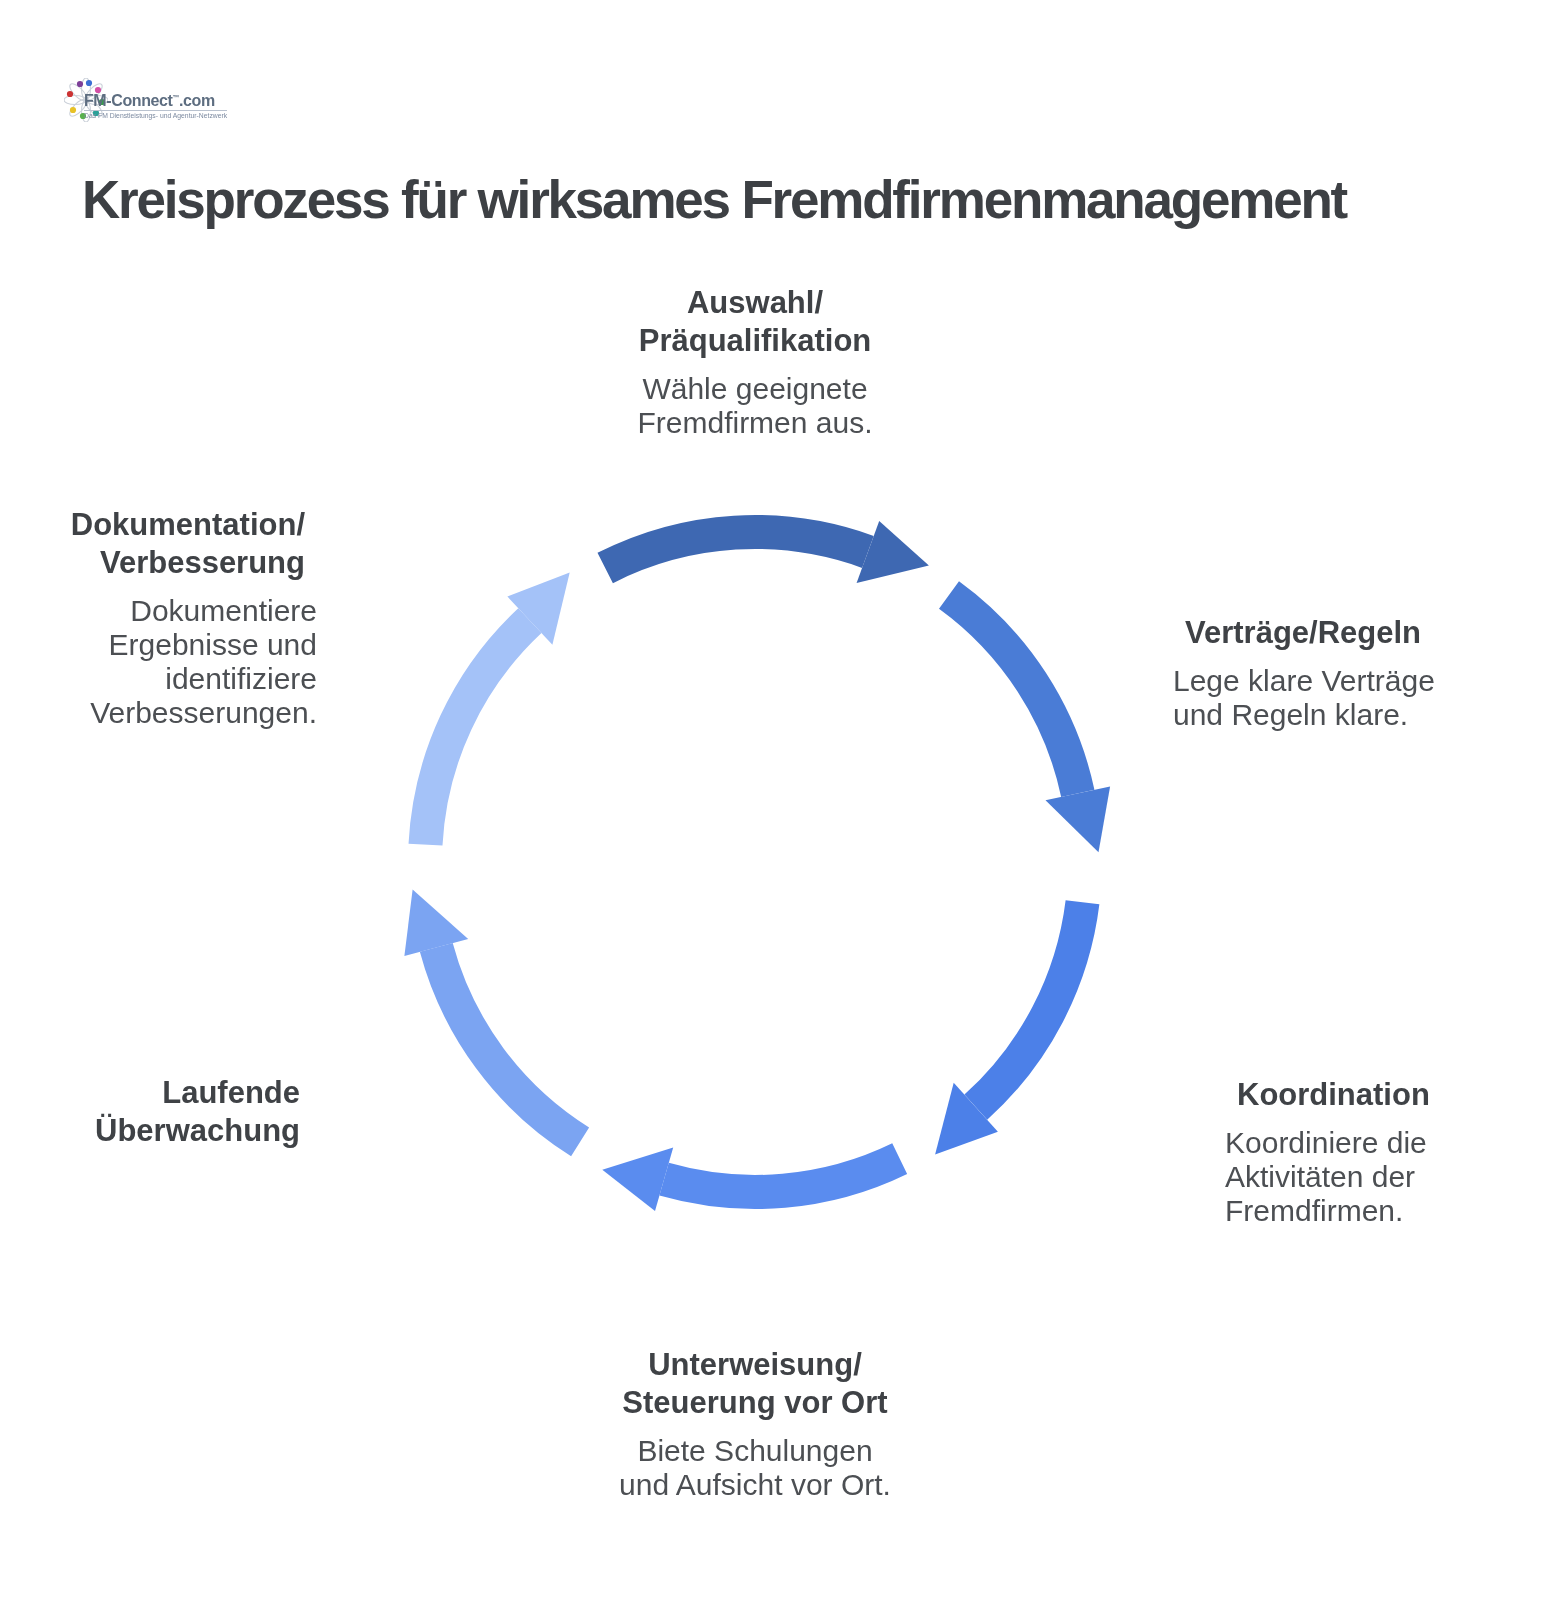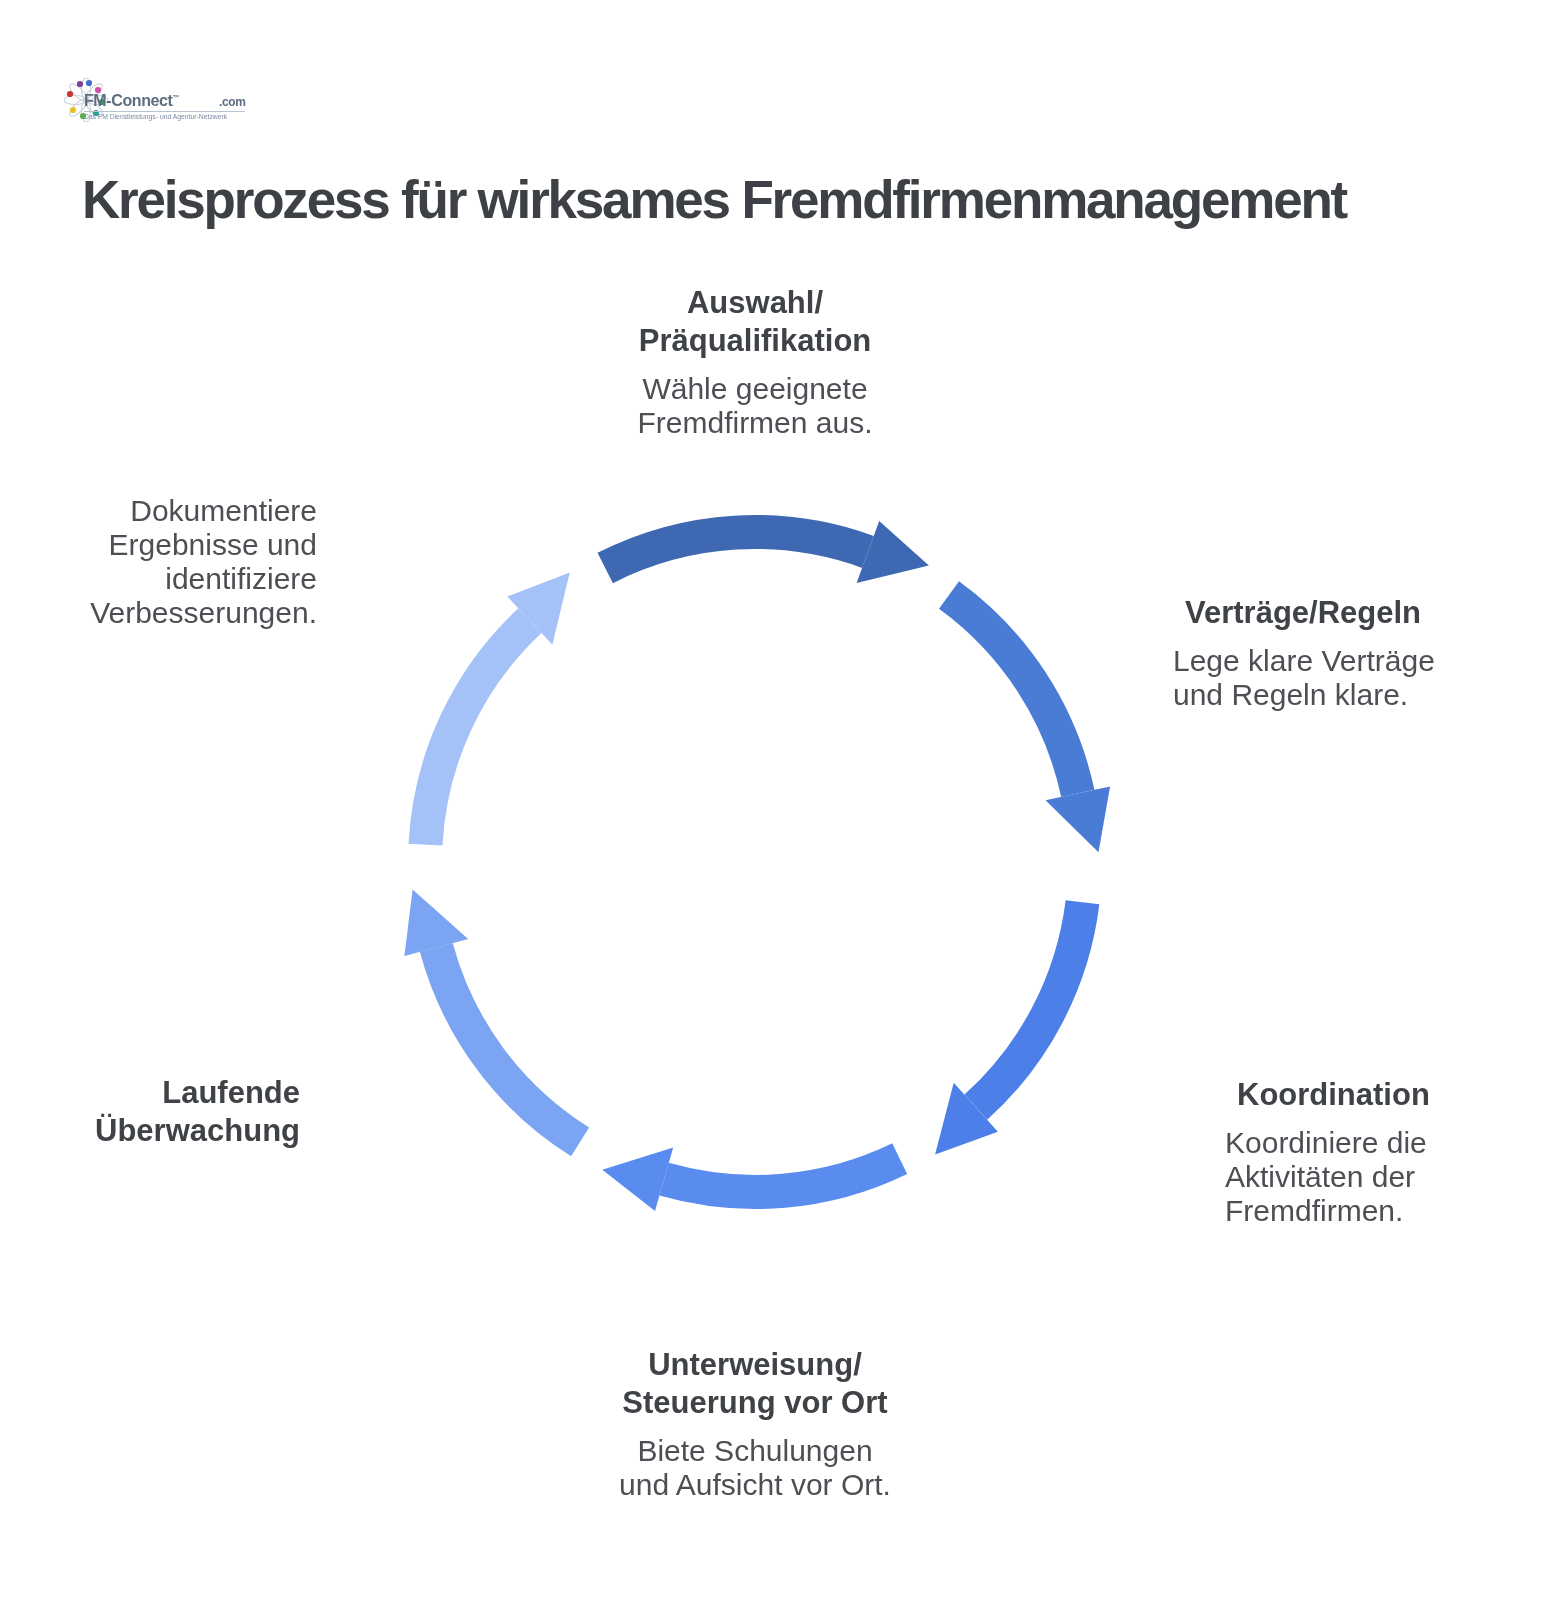--- a/index.html
+++ b/index.html
@@ -11,21 +11,21 @@
 
   
   .logo{position:absolute;left:68px;top:82px;width:180px;height:48px;}
   .logo-burst{position:absolute;left:-4px;top:-4px;}
   .logo-text{position:absolute;left:16px;top:8px;}
   .logo-wordmark{
     font-weight:700;font-size:16px;color:#5d6d80;letter-spacing:-0.4px;
     white-space:nowrap;line-height:16px;
   }
   .logo-wordmark sup{font-size:7px;vertical-align:super;}
-  .logo-com{font-size:12px;margin-left:40px;}
+  .logo-com{font-size:16px;}
   .logo-tagline{
     font-size:6.8px;color:#7c8aa0;white-space:nowrap;
     border-top:1px solid #b9c2cf;padding-top:1px;margin-top:1px;line-height:8px;
   }
 
   
   .page-title{
     position:absolute;left:82px;top:134px;
     font-size:53px;line-height:1.15;font-weight:800;
     letter-spacing:-2.2px;color:#3d4044;white-space:nowrap;
@@ -39,21 +39,21 @@
   .step{position:absolute;}
   .step-heading{
     font-weight:700;font-size:31px;line-height:38px;
     color:#3f4246;white-space:pre-line;margin:12px;
   }
   .step-desc{
     font-weight:400;font-size:30px;line-height:34px;
     color:#4c4f53;white-space:pre-line;margin:0;
   }
   .step-top     {left:505px;top:272px;width:500px;text-align:center;}
-  .step-right-1 {left:1173px;top:582px;width:340px;text-align:left;}
+  .step-right-1 {left:1173px;top:602px;width:340px;text-align:left;}
   .step-right-2 {left:1225px;top:1064px;width:340px;text-align:left;}
   .step-bottom  {left:505px;top:1334px;width:500px;text-align:center;}
   .step-left-2  {left:30px;top:1062px;width:282px;text-align:right;}
   .step-left-1  {left:30px;top:494px;width:287px;text-align:right;}
 </style>
 </head>
 <body>
 
 <div class="logo">
   <svg class="logo-burst" width="44" height="44" viewBox="-22 -22 44 44">
@@ -143,17 +143,19 @@
   <div class="step-desc">Biete Schulungen
 und Aufsicht vor Ort.</div>
 </div>
 
 <div class="step step-left-2">
   <div class="step-heading">Laufende
 Überwachung</div>
 </div>
 
 <div class="step step-left-1">
+  <div class="step-heading">Dokumentation/
+Verbesserung</div>
   <div class="step-desc">Dokumentiere
 Ergebnisse und
 identifiziere
 Verbesserungen.</div>
 </div>
 
 </body></html>

